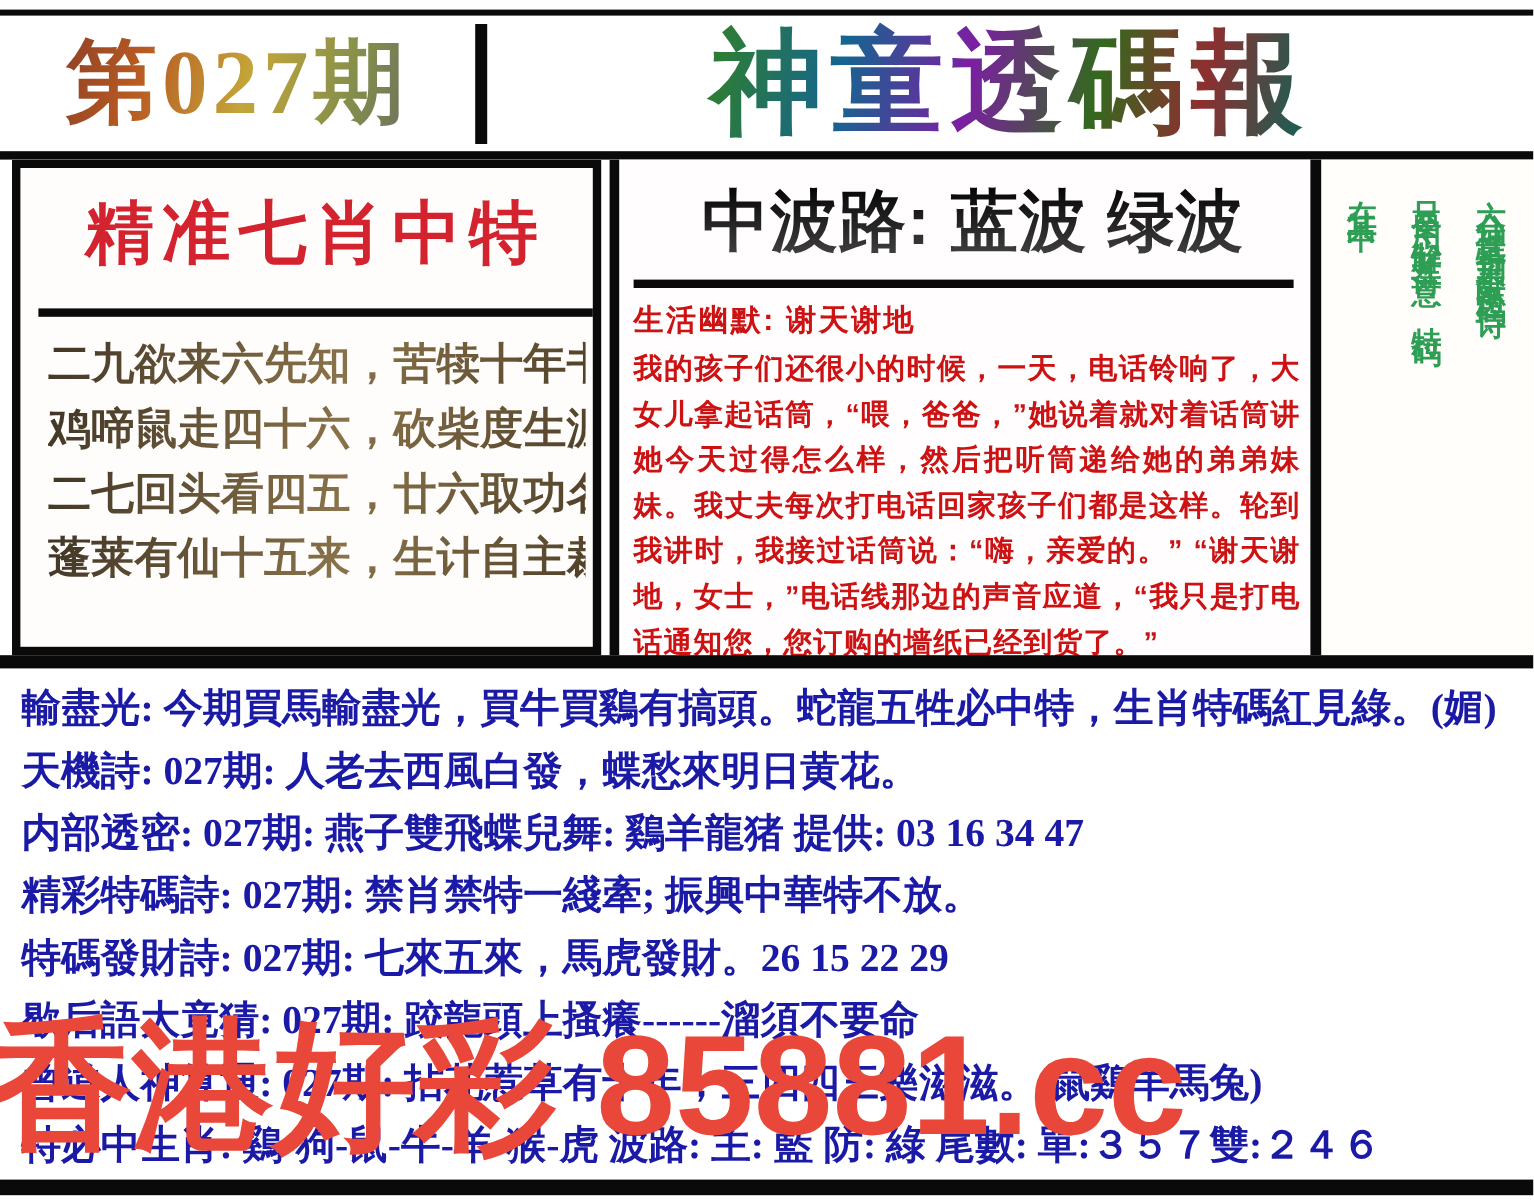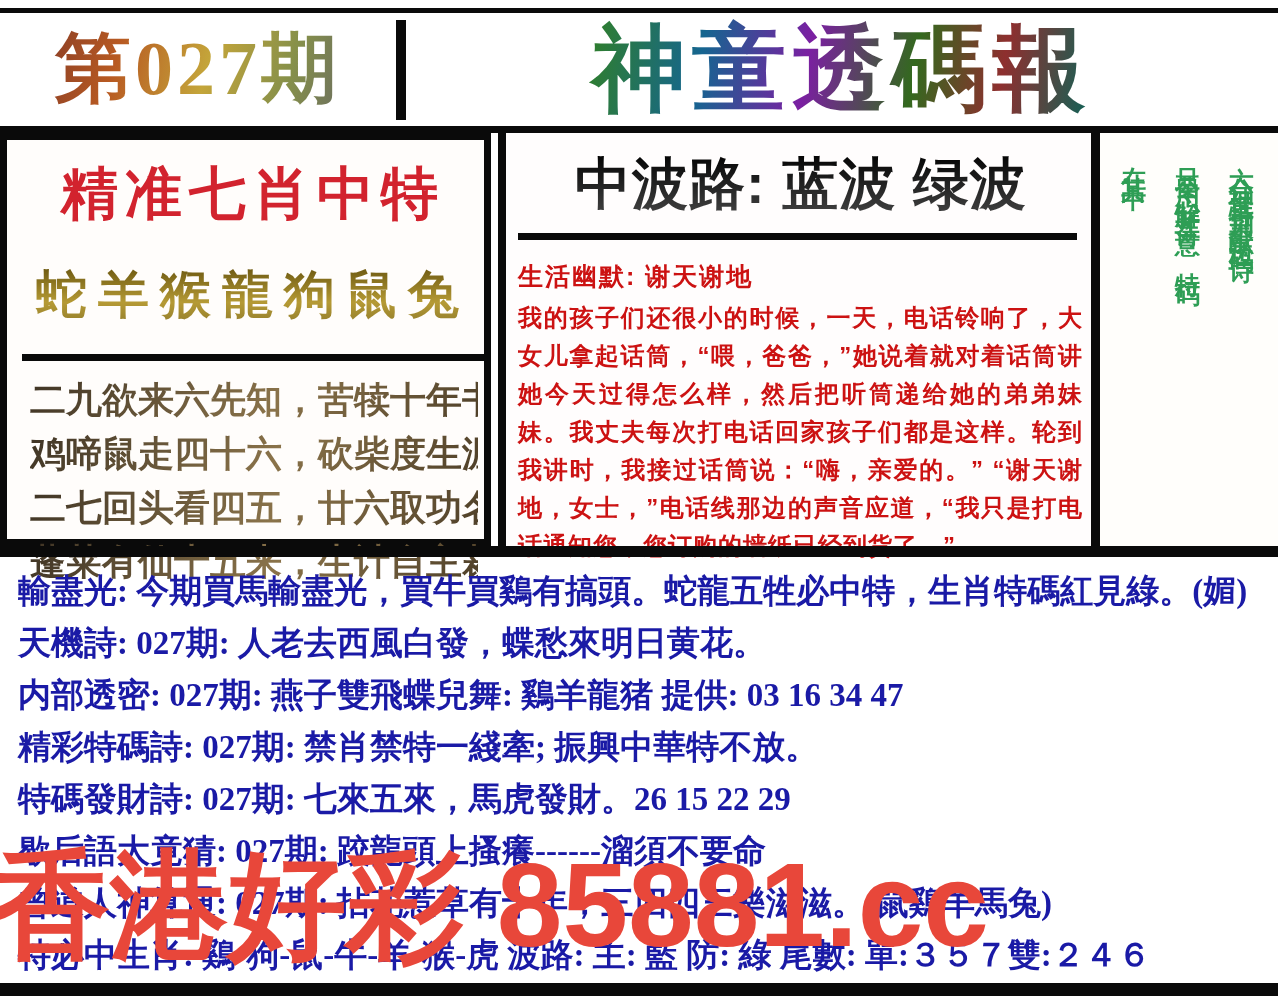--- a/index.html
+++ b/index.html
@@ -35,34 +35,34 @@
     .grad-zodiac { background:linear-gradient(180deg,#6e5a12 10%,#b59a35 60%,#8a762a 100%);
       -webkit-background-clip:text; background-clip:text; color:transparent; }
     .grad-poem { background:linear-gradient(120deg,#3e3324 0%,#8a734a 55%,#4e3f28 100%);
       -webkit-background-clip:text; background-clip:text; color:transparent; }
     .grad-wave { background:linear-gradient(180deg,#050505 20%,#4a4a4a 100%);
       -webkit-background-clip:text; background-clip:text; color:transparent; }
   }
 
   
   .main { position:absolute; top:133px; left:0; width:1278px; height:413px; display:flex; }
-  .left-panel { width:491px; height:413px; border:7px solid #0a0a0a; background:#fffdfb;padding-left:15px; }
+  .left-panel { margin-left:10px; width:491px; height:413px; border:7px solid #0a0a0a; background:#fffdfb;padding-left:15px; }
   .lp-headline { margin-top:16px; text-align:center; font-size:57px; font-weight:800; color:#d2232e;
                  letter-spacing:7px; font-family:"Liberation Serif","DejaVu Serif",serif; }
   .lp-zodiac   { margin-top:28px; text-align:center; font-size:51px; font-weight:800; letter-spacing:11px; }
   .lp-rule     { margin-top:24px; height:7px; background:#0a0a0a; }
   .lp-poems    { padding:12px 6px 0 8px; }
   .lp-poems p  { font-size:36px; font-weight:800; line-height:54px; white-space:nowrap; }
 
   .mid-panel { margin-left:7px; width:593px; height:413px; border-left:8px solid #0a0a0a;
                padding:6px 8px 0 12px; background:#fffdfd; }
   .wave-header { padding-top:8px; font-size:56px; font-weight:800; white-space:nowrap; letter-spacing:1px; }
   .wave-flip   { display:inline-block; transform:rotate(180deg); }
   .wave-rule   { margin-top:10px; height:7px; background:#0a0a0a; width:99%; }
-  .joke-title  { margin-top:20px; color:#cc1212; font-weight:800; font-size:25px; letter-spacing:2px; }
+  .joke-title  { margin-top:10px; color:#cc1212; font-weight:800; font-size:25px; letter-spacing:2px; }
   .joke-body   { margin-top:6px; color:#cc1212; font-weight:700; font-size:24px; line-height:38px;
                  text-align:justify; letter-spacing:1px; }
 
   .right-panel { flex:1; height:413px; border-left:9px solid #0a0a0a; padding:14px 10px 6px 6px; background:#fffefb; }
   .vert-wrap { writing-mode:vertical-rl; height:385px; margin:0 auto; }
   .vert-wrap p { font-size:25px; font-weight:800; color:#2e9e55; letter-spacing:9px; line-height:2.15; }
 
   
   .bottom-sec { position:absolute; top:559px; left:4px; width:1278px; height:424px; padding:6px 14px 0 14px; }
   .bottom-sec p { font-size:33px; font-weight:800; color:#1a1aa6; line-height:52px; white-space:nowrap;
@@ -84,21 +84,20 @@
     <div class="v-divider"></div>
     <div class="masthead grad-title">神童透碼報</div>
   </div>
 
   <div class="header-rule"></div>
 
   <div class="main">
 
     <div class="left-panel">
       <div class="lp-headline">精准七肖中特</div>
-      <div class="lp-zodiac grad-zodiac">蛇羊猴龍狗鼠兔</div>
       <div class="lp-rule"></div>
       <div class="lp-poems">
         <p class="grad-poem">二九欲来六先知，苦犊十年书。</p>
         <p class="grad-poem">鸡啼鼠走四十六，砍柴度生涯。</p>
         <p class="grad-poem">二七回头看四五，廿六取功名。</p>
         <p class="grad-poem">蓬莱有仙十五来，生计自主裁。</p>
       </div>
     </div>
 
     <div class="mid-panel">

